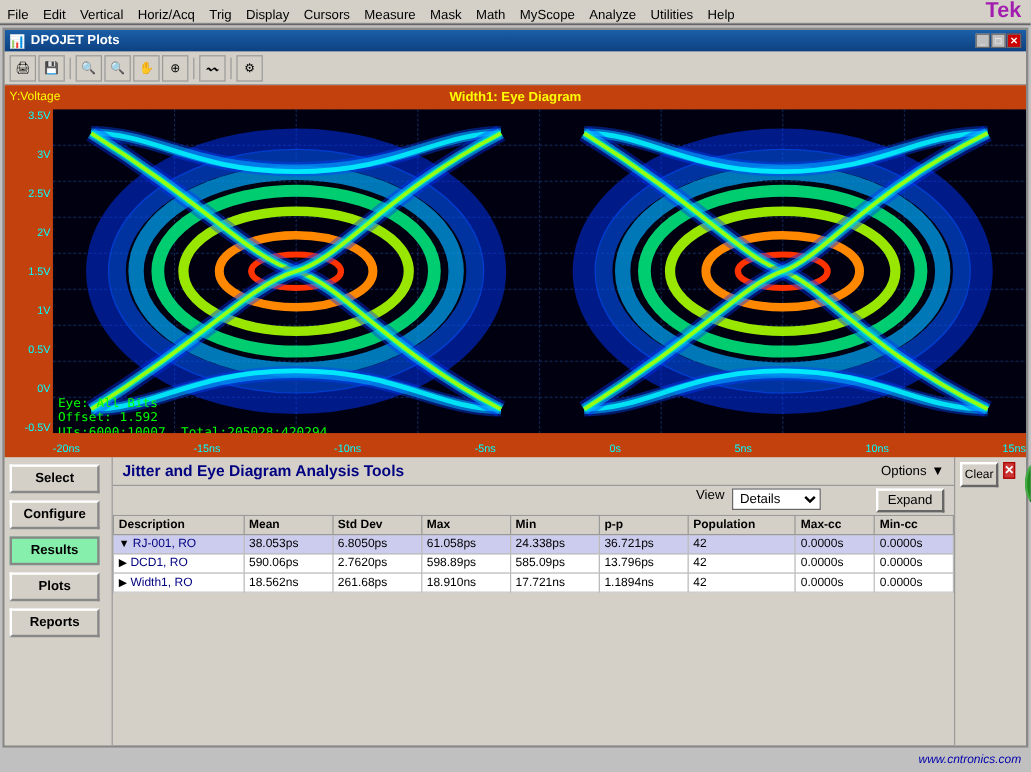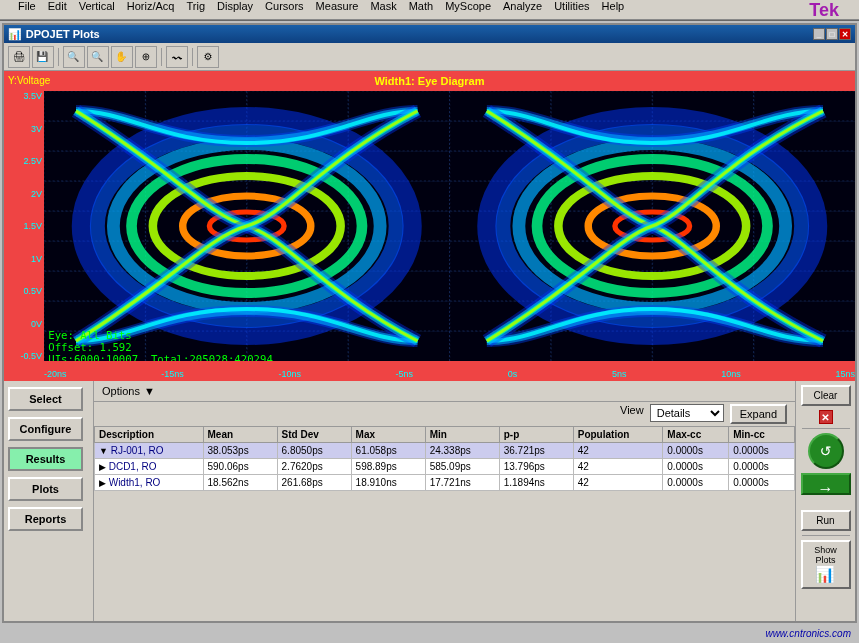--- a/index.html
+++ b/index.html
@@ -7,22 +7,22 @@
     .tb-min { background: #c0c0c0; }
     .tb-max { background: #c0c0c0; }
     .tb-close { background: #cc0000; color: white; }
 
     
     .menu-bar {
       background: #d4d0c8;
       border-bottom: 1px solid #888;
       height: 20px;
       display: flex;
-      align-items: flex-start;
-      padding: 0 12px;
+      align-items: flex-end;
+      padding: 0 0;
     }
     .menu-item {
       padding: 1px 6px;
       font-size: 11px;
       cursor: pointer;
       color: #000;
     }
     .tek-logo {
       margin-left: auto;
       font-size: 18px;
@@ -66,21 +66,21 @@
       background: #d4d0c8;
       border: 1px solid #999;
       display: flex; align-items: center; justify-content: center;
       cursor: pointer;
       font-size: 10px;
     }
     .toolbar-sep { width: 1px; height: 18px; background: #999; margin: 0 2px; }
 
     
     .scope-display {
-      background: #ef4444;
+      background: #c2410c;
       position: relative;
       height: 310px;
       margin: 0;
       overflow: hidden;
     }
     .scope-y-label {
       position: absolute; top: 4px; left: 4px;
       color: #ffff00; font-size: 10px;
     }
     .scope-title {
@@ -190,20 +190,21 @@
       height: 18px;
     }
     .expand-btn {
       background: #d4d0c8;
       border: 2px solid #fff;
       border-bottom-color: #666;
       border-right-color: #666;
       padding: 2px 8px;
       font-size: 11px;
       cursor: pointer;
+      margin-left: 40px;
     }
 
     
     .data-table {
       width: 100%;
       border-collapse: collapse;
       font-size: 10px;
     }
     .data-table th {
       background: #d4d0c8;
@@ -222,22 +223,22 @@
     .data-table tr.selected td { background: #cce; }
     .row-expand { color: #000; font-size: 9px; cursor: pointer; }
     .row-name { color: #000080; font-weight: normal; }
 
     
     .right-sidebar {
       width: 60px;
       background: #d4d0c8;
       padding: 4px;
       display: flex;
-      flex-direction: column;
-      align-items: center;
+      flex-direction: row;
+      align-items: flex-start;
       gap: 4px;
       border-left: 1px solid #999;
     }
     .right-btn {
       width: 50px;
       background: #d4d0c8;
       border: 2px solid #fff;
       border-bottom-color: #666;
       border-right-color: #666;
       padding: 3px 2px;
@@ -473,20 +474,21 @@
       <button class="sidebar-btn">Select</button>
       <button class="sidebar-btn">Configure</button>
       <button class="sidebar-btn active">Results</button>
       <button class="sidebar-btn">Plots</button>
       <button class="sidebar-btn">Reports</button>
     </div>
 
     <div class="main-content">
 
       <div class="panel-header">
+        <span class="panel-title">Jitter and Eye Diagram Analysis Tools</span>
         <div class="panel-options">
           <span class="options-label">Options</span>
           <span class="options-arrow">▼</span>
         </div>
       </div>
 
       <div class="view-bar">
         <span style="flex:1"></span>
         <span class="view-label">View</span>
         <select class="view-select">

